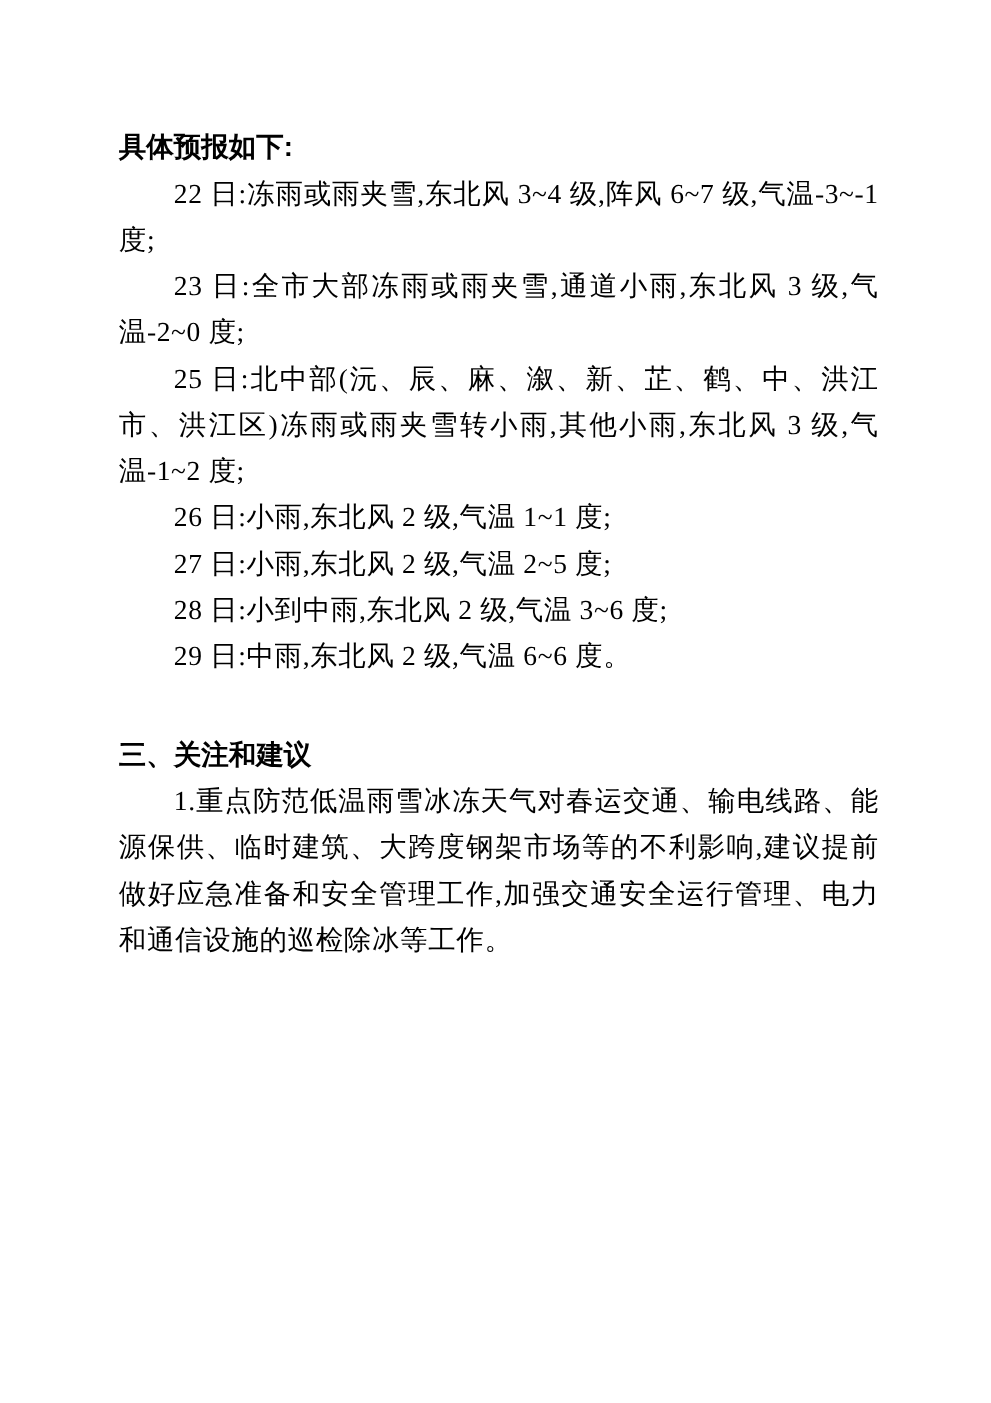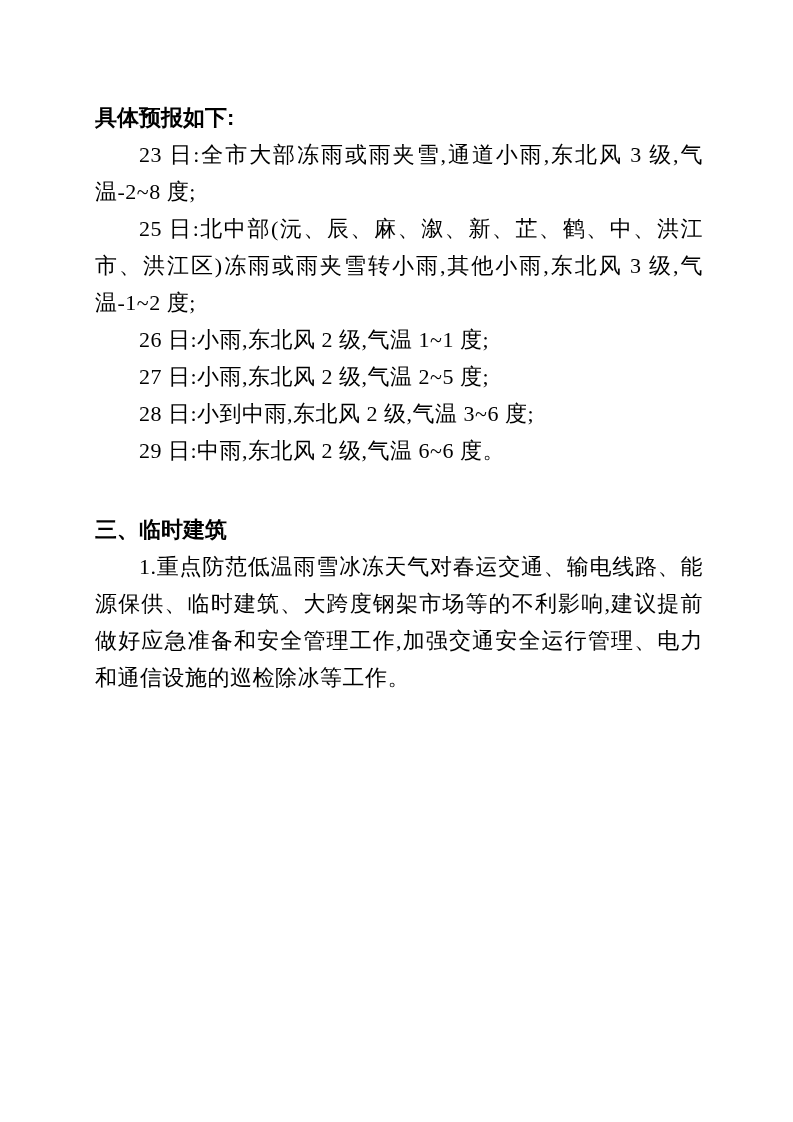--- a/index.html
+++ b/index.html
@@ -39,24 +39,25 @@
     letter-spacing: 0.5px;
   }
 </style>
 </head>
 <body>
 
 <div class="page">
 
   <h2 class="doc-heading">具体预报如下:</h2>
 
-  <p class="body-p">23 日:全市大部冻雨或雨夹雪,通道小雨,东北风 3 级,气温-2~8 度;</p>
+  <p class="body-p">22 日:冻雨或雨夹雪,东北风 3~4 级,阵风 6~7 级,气温-3~-1 度;</p>
+  <p class="body-p">23 日:全市大部冻雨或雨夹雪,通道小雨,东北风 3 级,气温-2~0 度;</p>
   <p class="body-p">25 日:北中部(沅、辰、麻、溆、新、芷、鹤、中、洪江市、洪江区)冻雨或雨夹雪转小雨,其他小雨,东北风 3 级,气温-1~2 度;</p>
   <p class="body-p">26 日:小雨,东北风 2 级,气温 1~1 度;</p>
   <p class="body-p">27 日:小雨,东北风 2 级,气温 2~5 度;</p>
   <p class="body-p">28 日:小到中雨,东北风 2 级,气温 3~6 度;</p>
   <p class="body-p">29 日:中雨,东北风 2 级,气温 6~6 度。</p>
 
-  <h2 class="doc-heading section-heading">三、临时建筑</h2>
+  <h2 class="doc-heading section-heading">三、关注和建议</h2>
 
   <p class="body-p">1.重点防范低温雨雪冰冻天气对春运交通、输电线路、能源保供、临时建筑、大跨度钢架市场等的不利影响,建议提前做好应急准备和安全管理工作,加强交通安全运行管理、电力和通信设施的巡检除冰等工作。</p>
 
 </div>
 
 </body></html>

